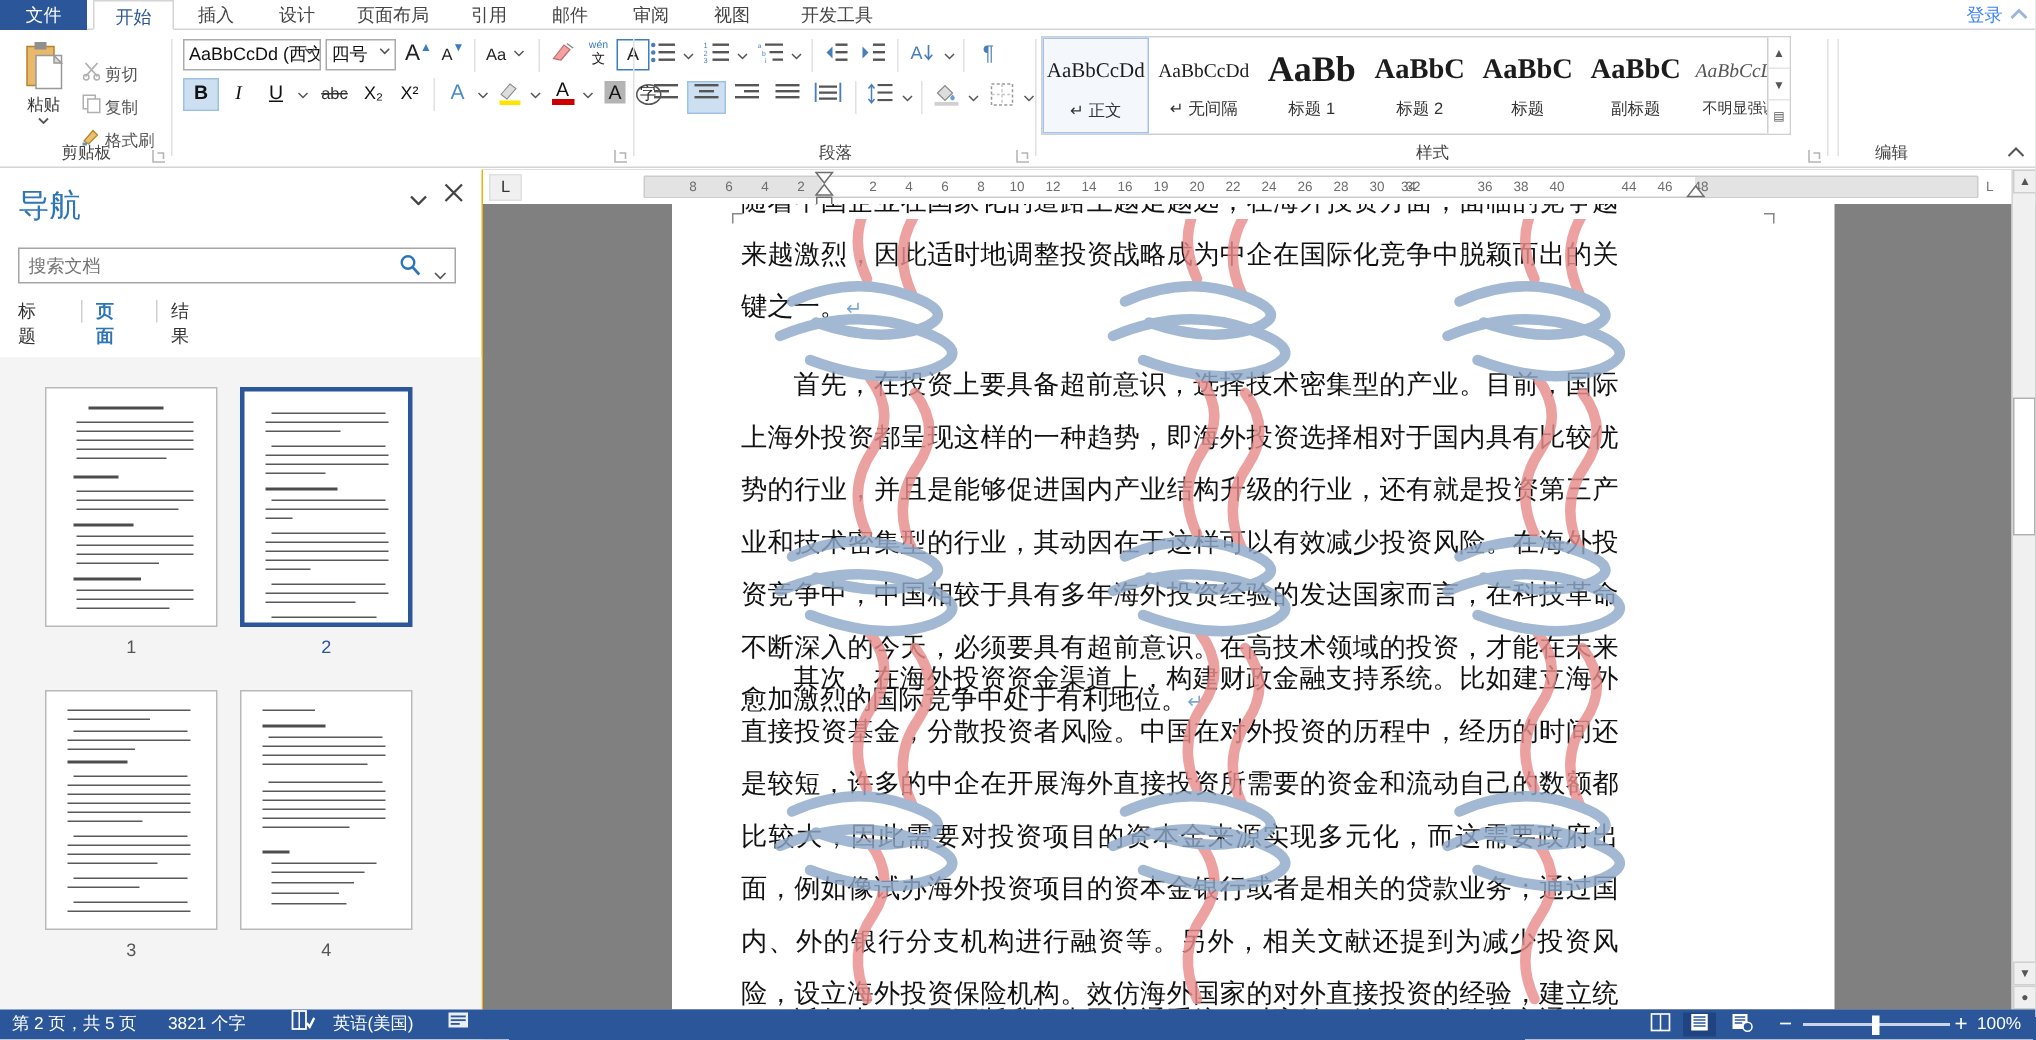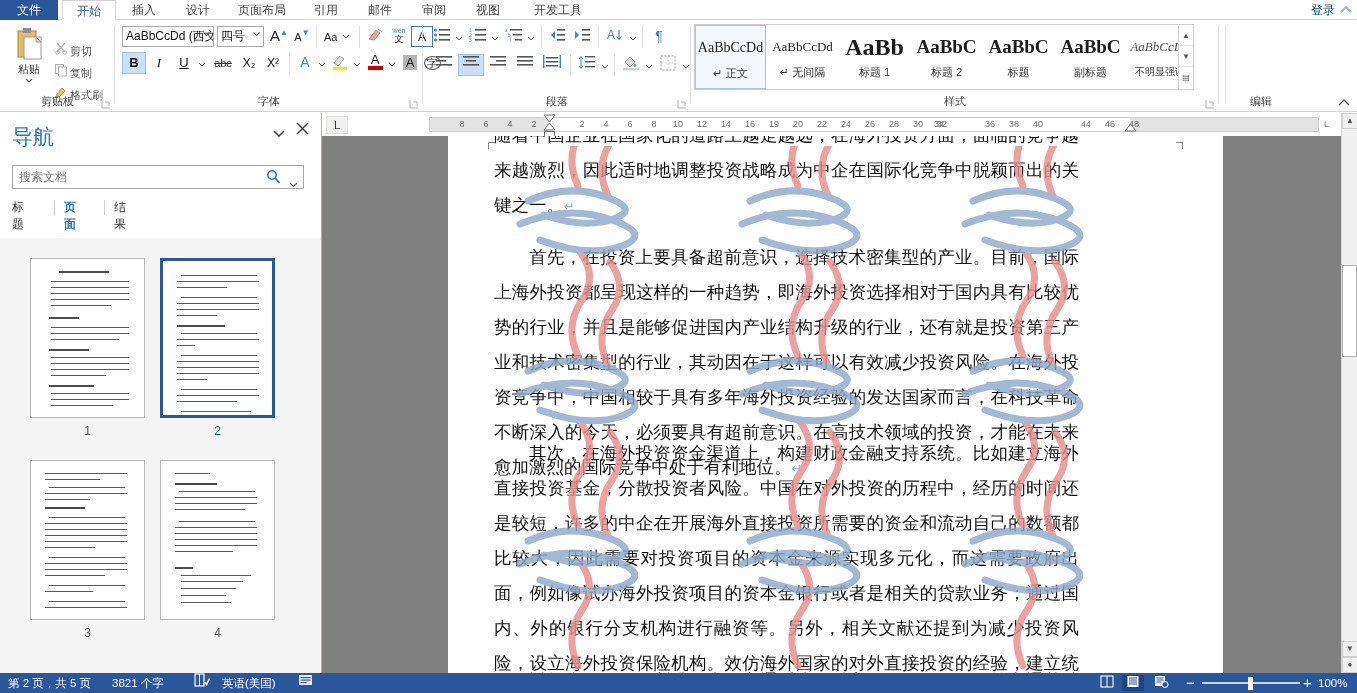--- a/index.html
+++ b/index.html
@@ -26,21 +26,21 @@
   }
   .tab.file {
     background: #2b579a; color: #ffffff; font-size: 12px;
     left: 0; width: 58px;
   }
   .tab.active { color: #2b579a; background: #ffffff;
     border-left: 1px solid #d4d4d4; border-right: 1px solid #d4d4d4;
     border-top: 1px solid #d4d4d4; border-bottom: 1px solid #fff; }
   .signin {
     position: absolute; right: 22px; top: 0; height: 20px; line-height: 20px;
-    font-size: 12px; color: #0c4a6e;
+    font-size: 12px; color: #3b82f6;
   }
   .tab-caret {
     position: absolute; right: 4px; top: 3px; width: 14px; height: 14px;
   }
 
   
   .ribbon {
     position: absolute; left: 0; top: 20px; width: 1357px; height: 92px;
     background: #ffffff; border-bottom: 1px solid #d4d4d4;
   }
@@ -377,21 +377,20 @@
             <path d="M1 1 L4 4 L7 1" stroke="#555" fill="none"></path>
           </svg>
       </div>
       <div class="btn" style="left:284px;top:32px;width:22px;height:22px;">
         <span style="font-size:13px;color:#111;background:#b4b4b4;padding:0 3px;">A</span>
       </div>
       <div class="btn" style="left:306px;top:32px;width:22px;height:22px;">
         <span style="font-size:11px;color:#222;border:1px solid #555;border-radius:50%;padding:0 2px;">字</span>
       </div>
 
-      <div class="group-label">字体</div>
       <svg class="dlg-launcher" viewBox="0 0 11 11">
           <path d="M1 1 L1 9 L9 9" stroke="#888" fill="none"></path>
           <path d="M4 3 L8 3 L8 7" stroke="#888" fill="none"></path>
         </svg>
       <div class="group-sep" style="right:0;"></div>
     </div>
 
     <div class="group" style="left:423px;width:268px;">
 
       <div class="btn" style="left:8px;top:6px;width:22px;height:22px;">

